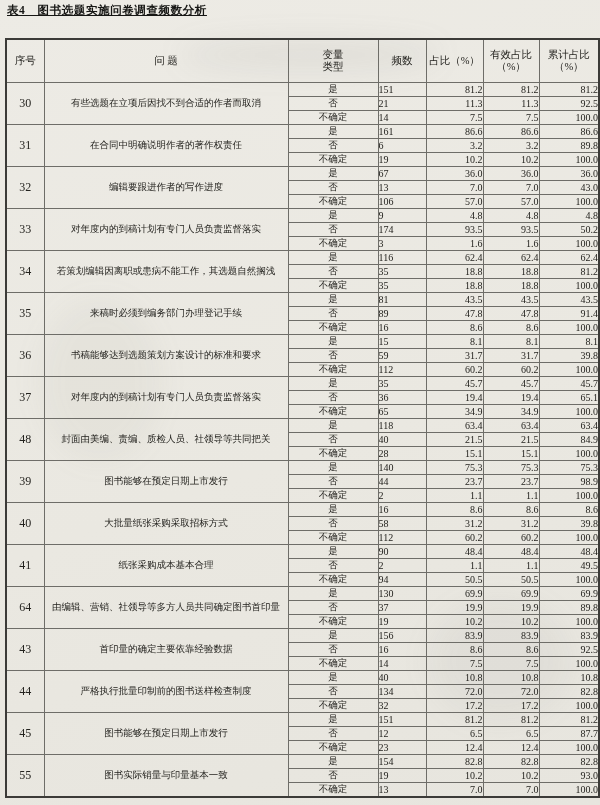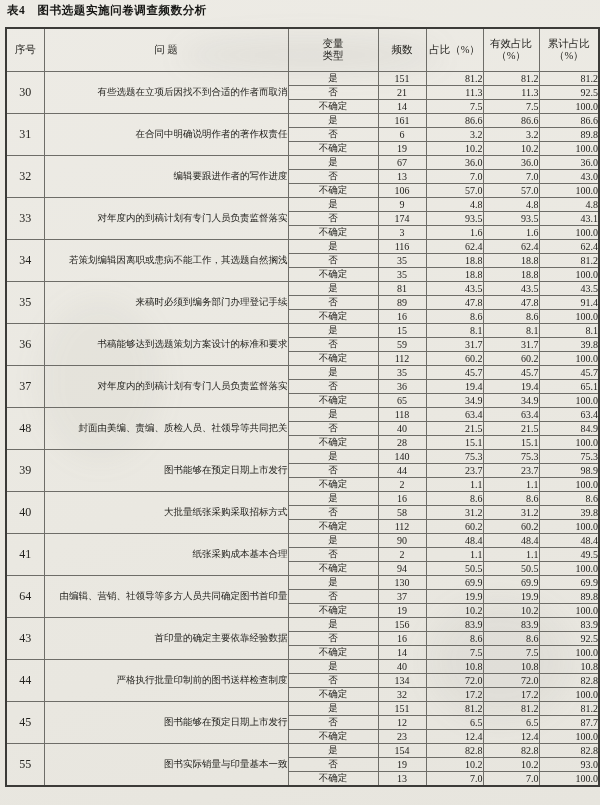--- a/index.html
+++ b/index.html
@@ -11,49 +11,50 @@
   }
   .artifact{position:absolute;border-radius:50%;filter:blur(14px);pointer-events:none;}
   .a1{left:180px;top:40px;width:260px;height:30px;background:rgba(120,120,115,.10);}
   .a2{left:40px;top:300px;width:120px;height:160px;background:rgba(130,130,125,.06);}
   .a3{left:430px;top:600px;width:140px;height:120px;background:rgba(130,130,125,.07);}
 
   .page-title{
     position:absolute;left:7px;top:3px;
     font-size:11.5px;font-weight:bold;letter-spacing:.6px;
     color:#161614;
+    text-decoration:underline;
   }
 
   table.freq{
-    position:absolute;left:5px;top:27px;
+    position:absolute;left:5px;top:38px;
     width:593px;height:760px;
     border-collapse:collapse;table-layout:fixed;
     font-size:10px;
   }
   table.freq{border:2px solid #3c3b38;}
   table.freq td, table.freq th{
     border:1px solid #6e6d68;
     padding:0;line-height:1.15;
     overflow:hidden;color:#24231f;
     font-weight:normal;
   }
   thead th{
     height:42px;text-align:center;vertical-align:middle;
     white-space:pre-line;font-size:10.5px;
     border-bottom:1.6px solid #3c3b38;
   }
   tbody tr{height:14px;}
   tbody tr.group-start td{border-top:1.6px solid #44433f;}
   td.cell-no{text-align:center;vertical-align:middle;font-size:12px;}
   td.cell-question{
-    text-align:right;vertical-align:middle;padding-left:5px;
+    text-align:center;vertical-align:middle;padding-left:5px;
     font-size:9.5px;white-space:nowrap;
   }
   td.cell-var-type{text-align:center;font-size:9.5px;}
-  td.cell-freq{text-align:center;padding-right:3px;}
+  td.cell-freq{text-align:left;padding-right:3px;}
   td.cell-pct{text-align:right;padding-right:4px;}
   td.cell-valid-pct{text-align:right;padding-right:13px;}
   td.cell-cum-pct{text-align:right;padding-right:3px;}
 </style>
 </head>
 <body>
 
 <div class="artifact a1"></div>
 <div class="artifact a2"></div>
 <div class="artifact a3"></div>
@@ -161,21 +162,21 @@
         <td class="cell-freq">9</td>
         <td class="cell-pct">4.8</td>
         <td class="cell-valid-pct">4.8</td>
         <td class="cell-cum-pct">4.8</td>
       </tr>
       <tr>
         <td class="cell-var-type">否</td>
         <td class="cell-freq">174</td>
         <td class="cell-pct">93.5</td>
         <td class="cell-valid-pct">93.5</td>
-        <td class="cell-cum-pct">43.1</td>
+        <td class="cell-cum-pct">50.2</td>
       </tr>
       <tr>
         <td class="cell-var-type">不确定</td>
         <td class="cell-freq">3</td>
         <td class="cell-pct">1.6</td>
         <td class="cell-valid-pct">1.6</td>
         <td class="cell-cum-pct">100.0</td>
       </tr>
       <tr class="group-start">
         <td class="cell-no" rowspan="3">34</td>

